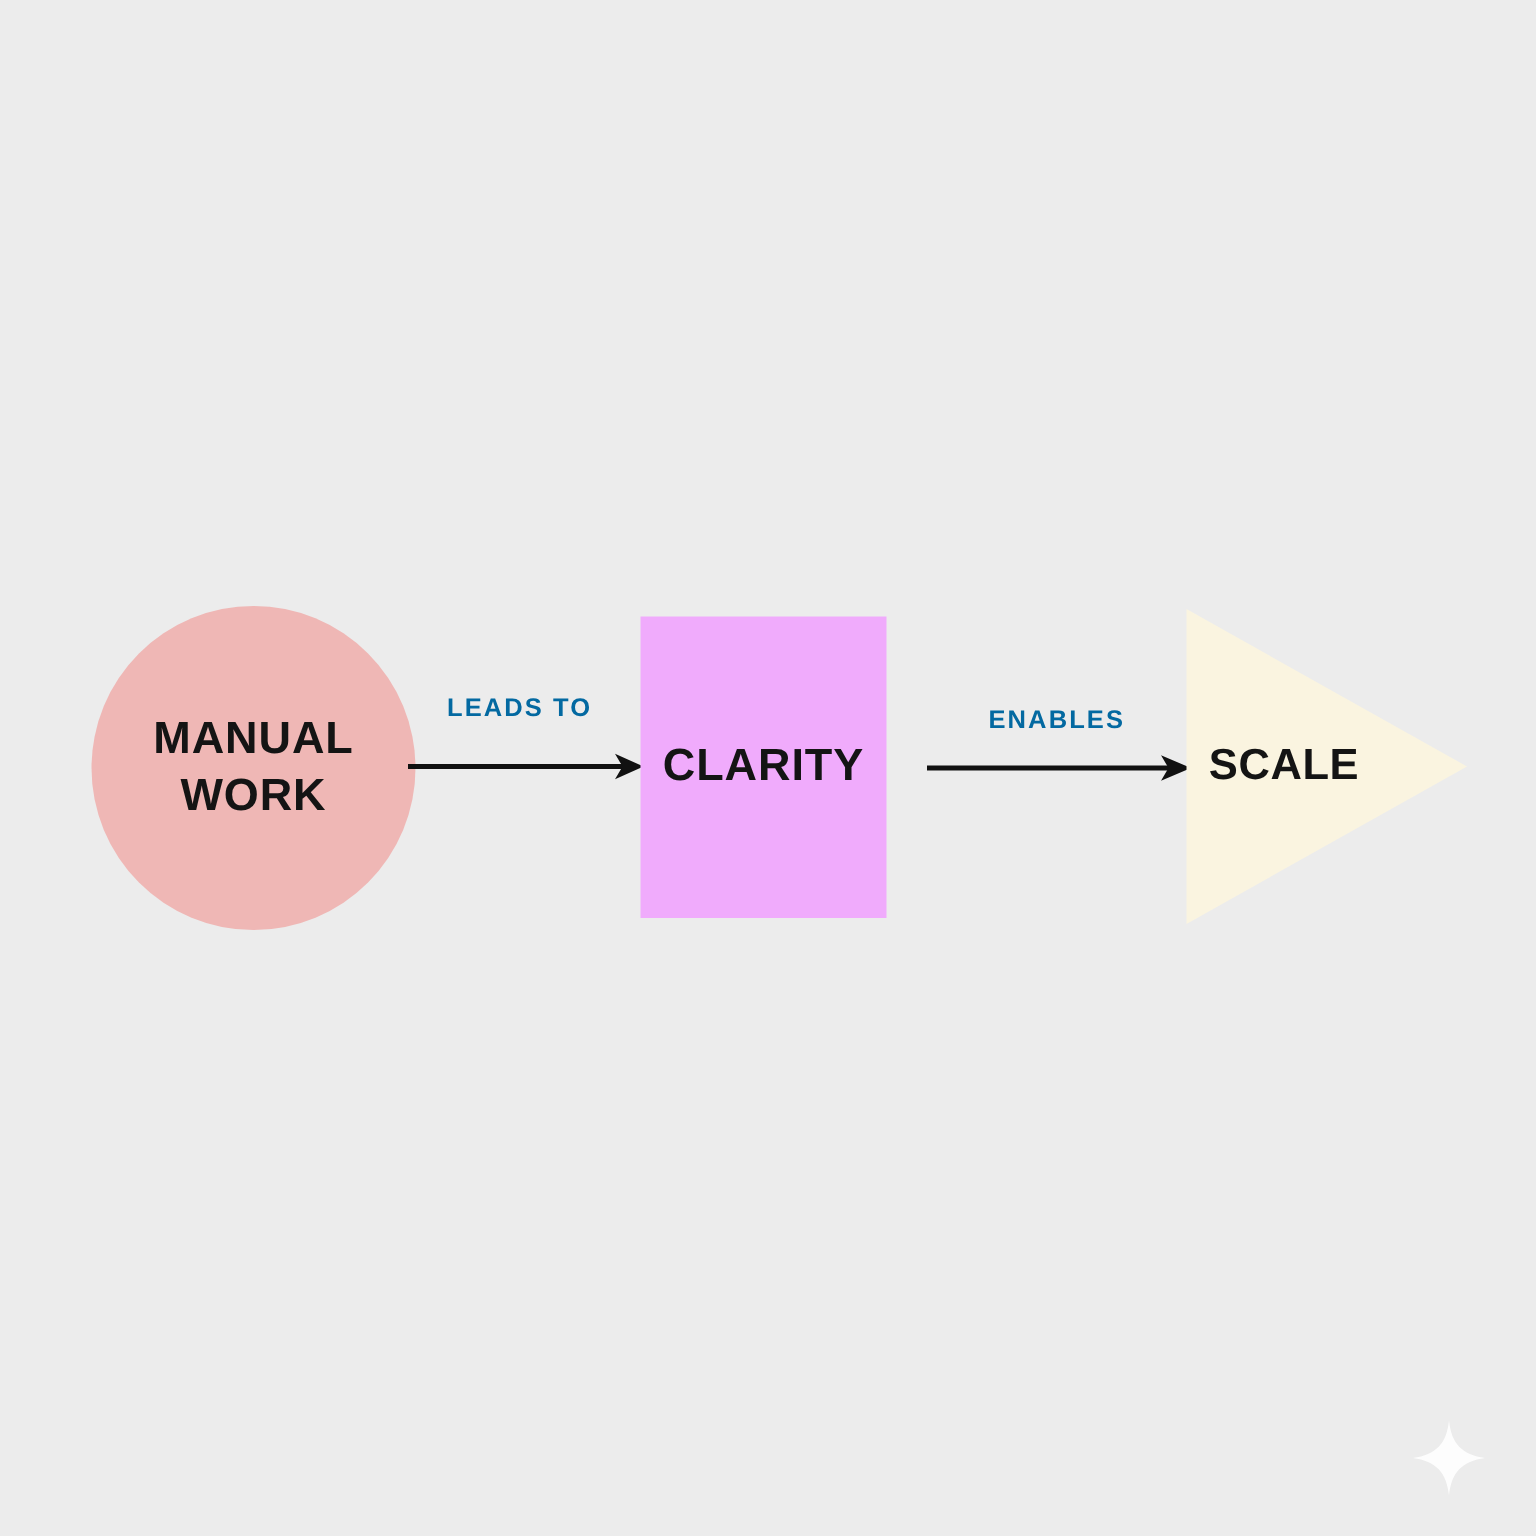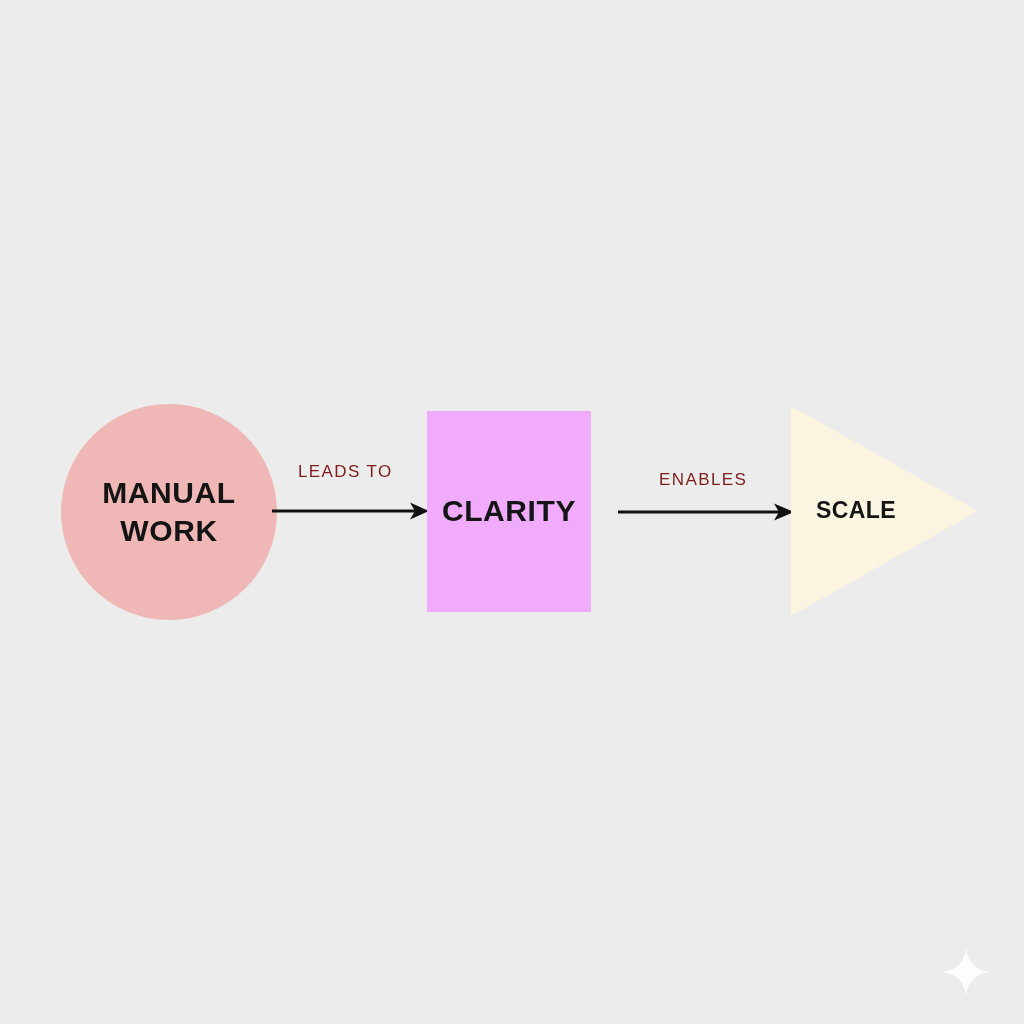--- a/index.html
+++ b/index.html
@@ -84,42 +84,42 @@
     font-weight: 700;
     font-size: 30px;
     line-height: 1.28;
     letter-spacing: 0.6px;
     text-align: center;
     text-transform: uppercase;
     white-space: pre-line;
     font-stretch: condensed;
   }
   .node-label.tri {
-    font-size: 23px;
+    font-size: 29px;
     letter-spacing: 0.4px;
   }
 
   
   .connector {
     position: absolute;
     height: 30px;
     display: block;
   }
   .connector svg {
     display: block;
     overflow: visible;
   }
   .connector-1 { left: 272px; top: 496px; width: 160px; }
   .connector-2 { left: 618px; top: 497px; width: 180px; }
 
   
   .connector-label {
     position: absolute;
-    color: #7f1d1d;
-    font-weight: 400;
+    color: #0369a1;
+    font-weight: 700;
     font-size: 17px;
     letter-spacing: 1.4px;
     text-transform: uppercase;
     white-space: nowrap;
     font-stretch: condensed;
   }
   .label-1 { left: 298px; top: 462px; }
   .label-2 { left: 659px; top: 470px; }
 
   

